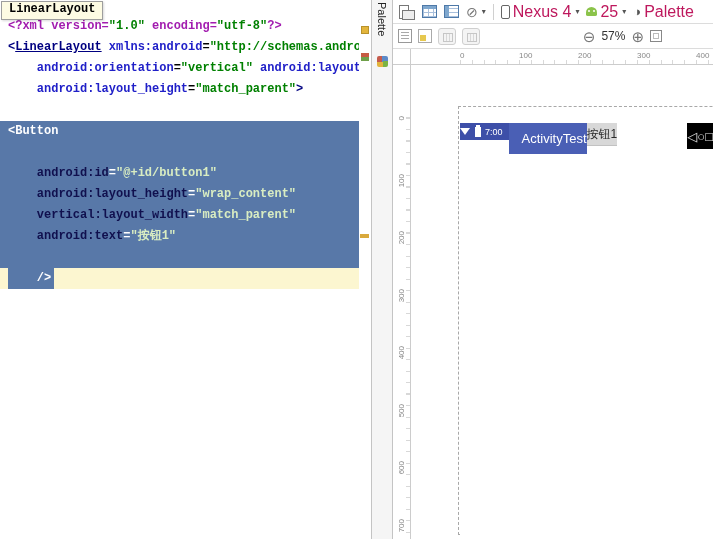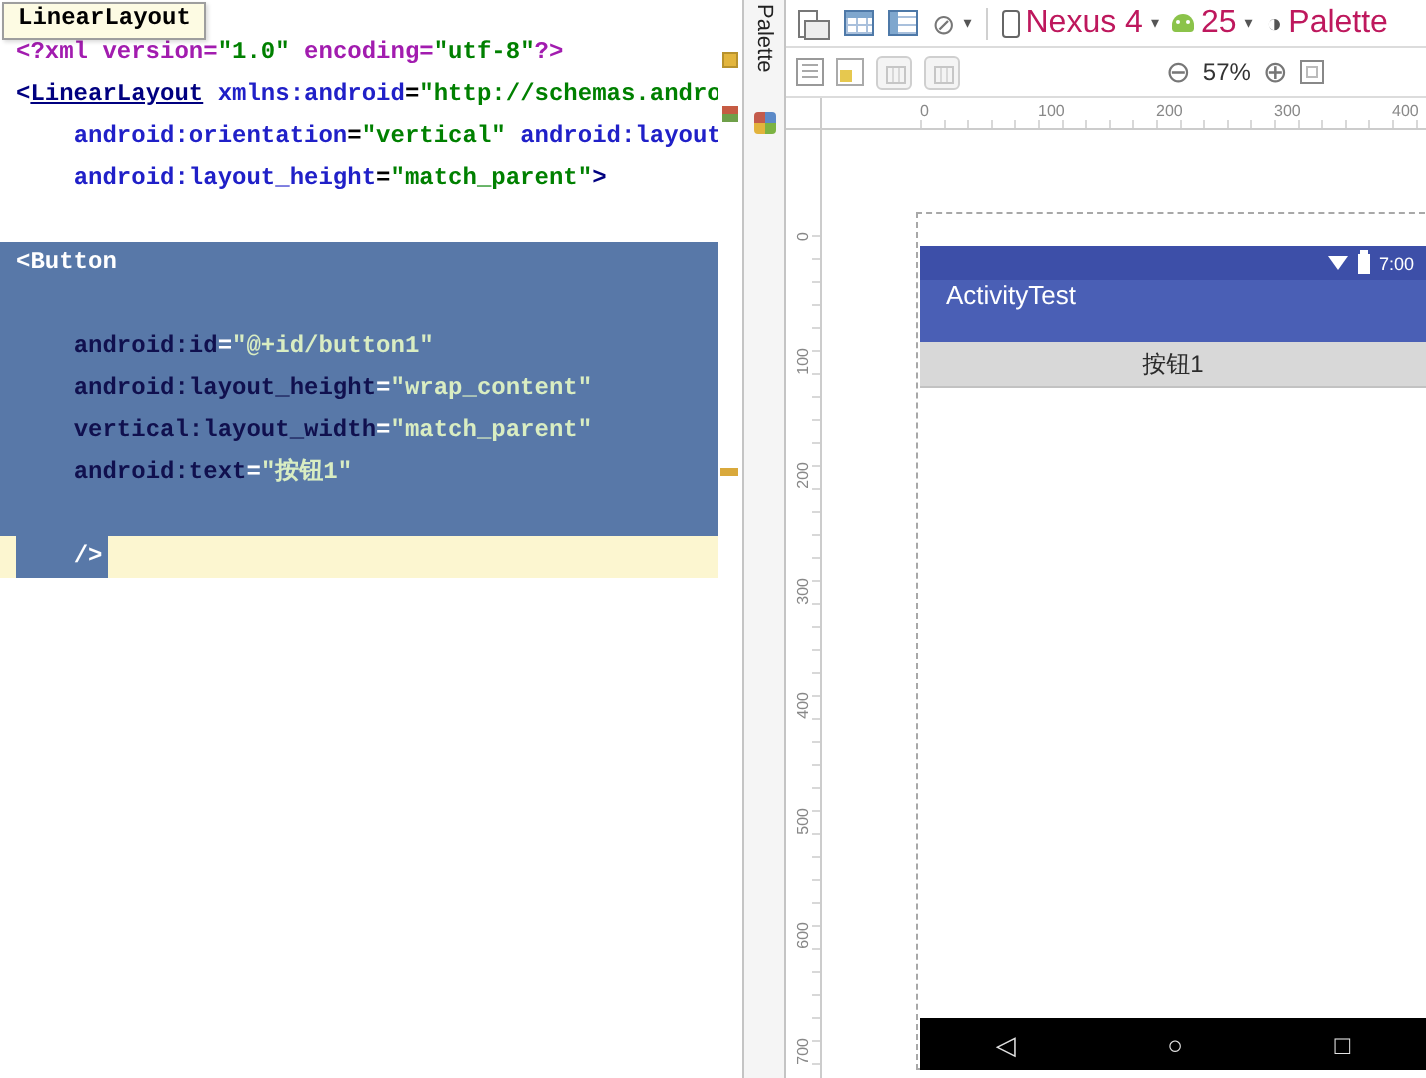--- a/index.html
+++ b/index.html
@@ -91,29 +91,29 @@
     background-size:100% 4px;background-position:49px 100%;background-repeat:no-repeat}
   .htick{position:absolute;top:2px;font-size:8px;color:#888}
   .dbody{flex:1;display:flex;min-height:0}
   .vruler{width:18px;position:relative;border-right:1px solid #CCC;overflow:hidden;flex:none;
     background:repeating-linear-gradient(0deg,#D8D8D8 0 1px,transparent 1px 11.5px);
     background-size:4px 100%;background-position:100% 51px;background-repeat:no-repeat}
   .vtick{position:absolute;left:4px;writing-mode:vertical-rl;transform:rotate(180deg);font-size:8px;color:#888}
   .canvas{flex:1;position:relative;overflow:hidden;background:#fff}
 
   .dashed-rect{position:absolute;left:47px;top:41px;width:340px;height:429px;border:1px dashed #A8A8A8}
-  .device{position:absolute;left:49px;top:58px;width:253px;height:412px;display:flex;flex-direction:column;
+  .device{position:absolute;left:49px;top:58px;width:253px;height:412px;display:flex;
     background:#fff}
   .statusbar{height:17px;background:#3D4FA8;display:flex;align-items:center;justify-content:flex-end;
     gap:4px;padding-right:6px;flex:none}
   .wifi{width:0;height:0;border-left:5px solid transparent;border-right:5px solid transparent;border-top:7px solid #fff}
   .battery{position:relative;width:6px;height:10px;background:#fff;margin-left:1px}
   .battery::before{content:"";position:absolute;top:-2px;left:1px;width:4px;height:2px;background:#fff}
   .stime{font-size:9px;color:#fff}
-  .appbar{height:31px;background:#4A5FB5;display:flex;padding-left:13px;flex:none}
+  .appbar{height:31px;background:#4A5FB5;display:flex;align-items:center;padding-left:13px;flex:none}
   .apptitle{font-size:13px;color:#fff}
   .pbtn{height:23px;background:#D8D8D8;border-bottom:1px solid #C2C2C2;display:flex;align-items:center;
     justify-content:center;flex:none;cursor:pointer}
   .pbtn span{font-size:12px;color:#2B2B2B}
   .pcontent{flex:1;background:#fff}
   .navbar{height:26px;background:#000;display:flex;align-items:center;justify-content:space-around;flex:none}
   .navbar span{color:#E3E3E3;font-size:13px;line-height:13px}
 </style>
 </head>
 <body>

